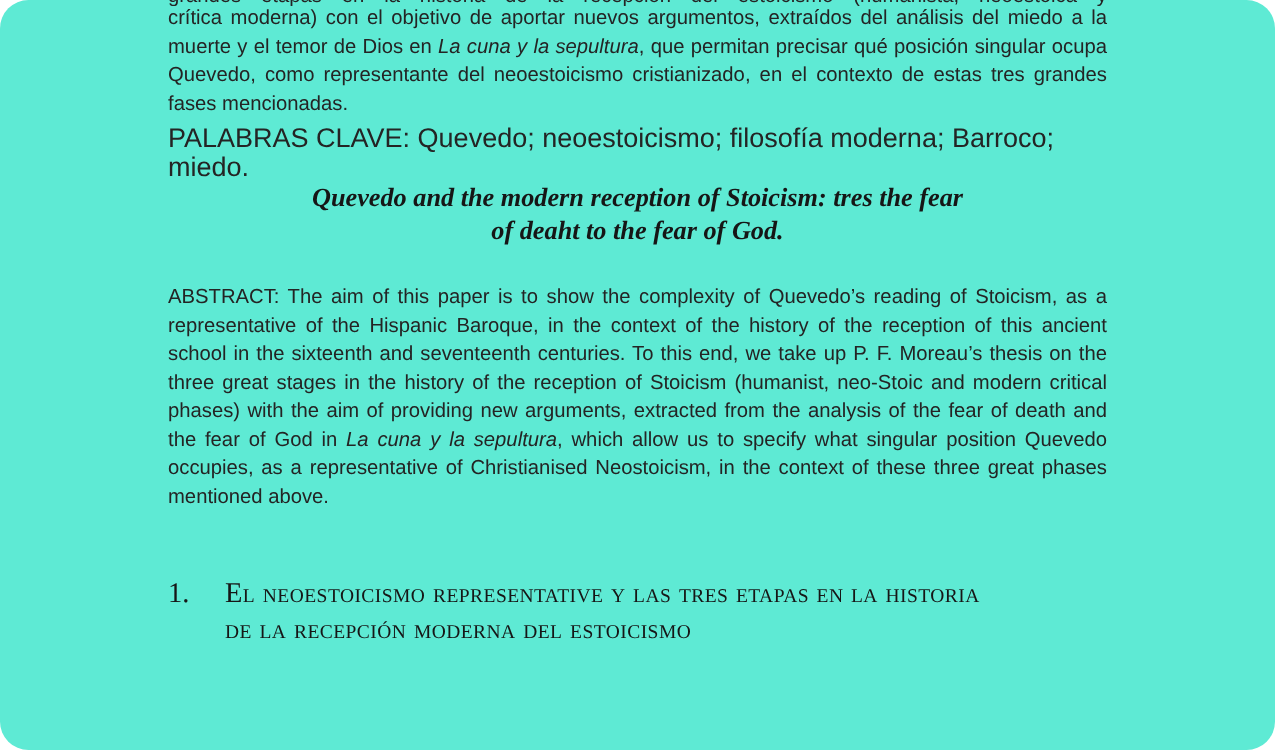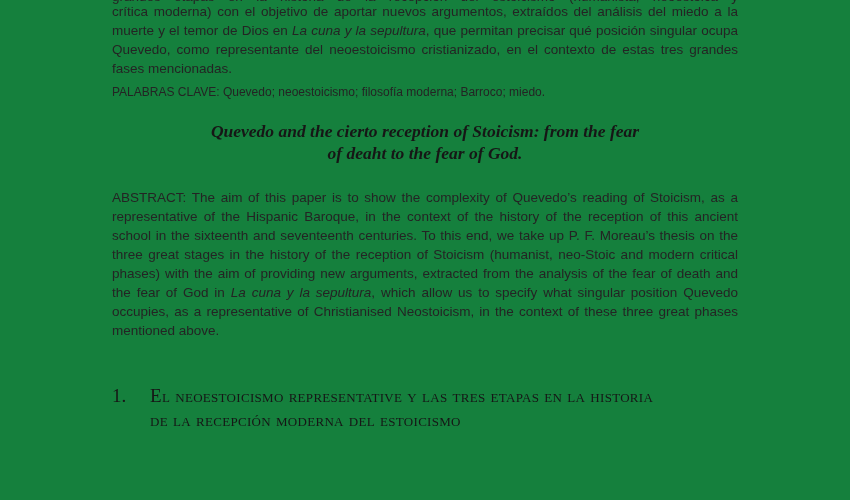--- a/index.html
+++ b/index.html
@@ -1,23 +1,24 @@
 <!DOCTYPE html>
 <html><head>
 <meta charset="utf-8">
 <style>
   html, body { margin: 0; padding: 0; background: #ffffff; }
   .page {
     position: relative;
     width: 850px;
     height: 500px;
-    background: #15803d;
+    background: #5eead4;
     overflow: hidden;
     font-family: "Liberation Sans", sans-serif;
     color: #242424;
+    border-radius: 19px;
   }
   .column {
     position: absolute;
     left: 112px;
     width: 626px;
     top: 0;
     height: 500px;
   }
   .clip-top {
     position: absolute;
@@ -45,21 +46,21 @@
     font-size: 13.5px;
     line-height: 19px;
     text-align: justify;
     color: #242424;
   }
   .kw-line {
     position: absolute;
     left: 0;
     width: 626px;
     margin: 0;
-    font-size: 12px;
+    font-size: 18px;
     line-height: 19px;
     text-align: left;
     color: #242424;
   }
   .book-title { font-style: italic; }
   .en-title {
     position: absolute;
     left: 0;
     width: 626px;
     margin: 0;
@@ -117,21 +118,21 @@
   <div class="column">
 
     <div class="clip-top">
       <span>grandes etapas en la historia de la recepción del estoicismo (humanista, neoestoica y</span>
     </div>
 
     <p class="sans-par t-es-par"><span>crítica moderna) con el objetivo de aportar nuevos argumentos, extraídos del análisis del miedo a la muerte y el temor de Dios en </span><span class="book-title">La cuna y la sepultura</span><span>, que permitan precisar qué posición singular ocupa Quevedo, como representante del neoestoicismo cristianizado, en el contexto de estas tres grandes fases mencionadas.</span></p>
 
     <p class="kw-line t-es-kw">PALABRAS CLAVE: Quevedo; neoestoicismo; filosofía moderna; Barroco; miedo.</p>
 
-    <h2 class="en-title t-title"><span>Quevedo and the cierto reception of Stoicism: from the fear</span><br><span>of deaht to the fear of God.</span></h2>
+    <h2 class="en-title t-title"><span>Quevedo and the modern reception of Stoicism: tres the fear</span><br><span>of deaht to the fear of God.</span></h2>
 
     <p class="sans-par t-en-par"><span>ABSTRACT: The aim of this paper is to show the complexity of Quevedo’s reading of Stoicism, as a representative of the Hispanic Baroque, in the context of the history of the reception of this ancient school in the sixteenth and seventeenth centuries. To this end, we take up P. F. Moreau’s thesis on the three great stages in the history of the reception of Stoicism (humanist, neo-Stoic and modern critical phases) with the aim of providing new arguments, extracted from the analysis of the fear of death and the fear of God in </span><span class="book-title">La cuna y la sepultura</span><span>, which allow us to specify what singular position Quevedo occupies, as a representative of Christianised Neostoicism, in the context of these three great phases mentioned above.</span></p>
 
 
     <div class="sec-heading t-heading">
       <span class="sec-num">1.</span>
       <span class="sec-text">El neoestoicismo representative y las tres etapas en la historia de la recepción moderna del estoicismo</span>
     </div>
 
 

